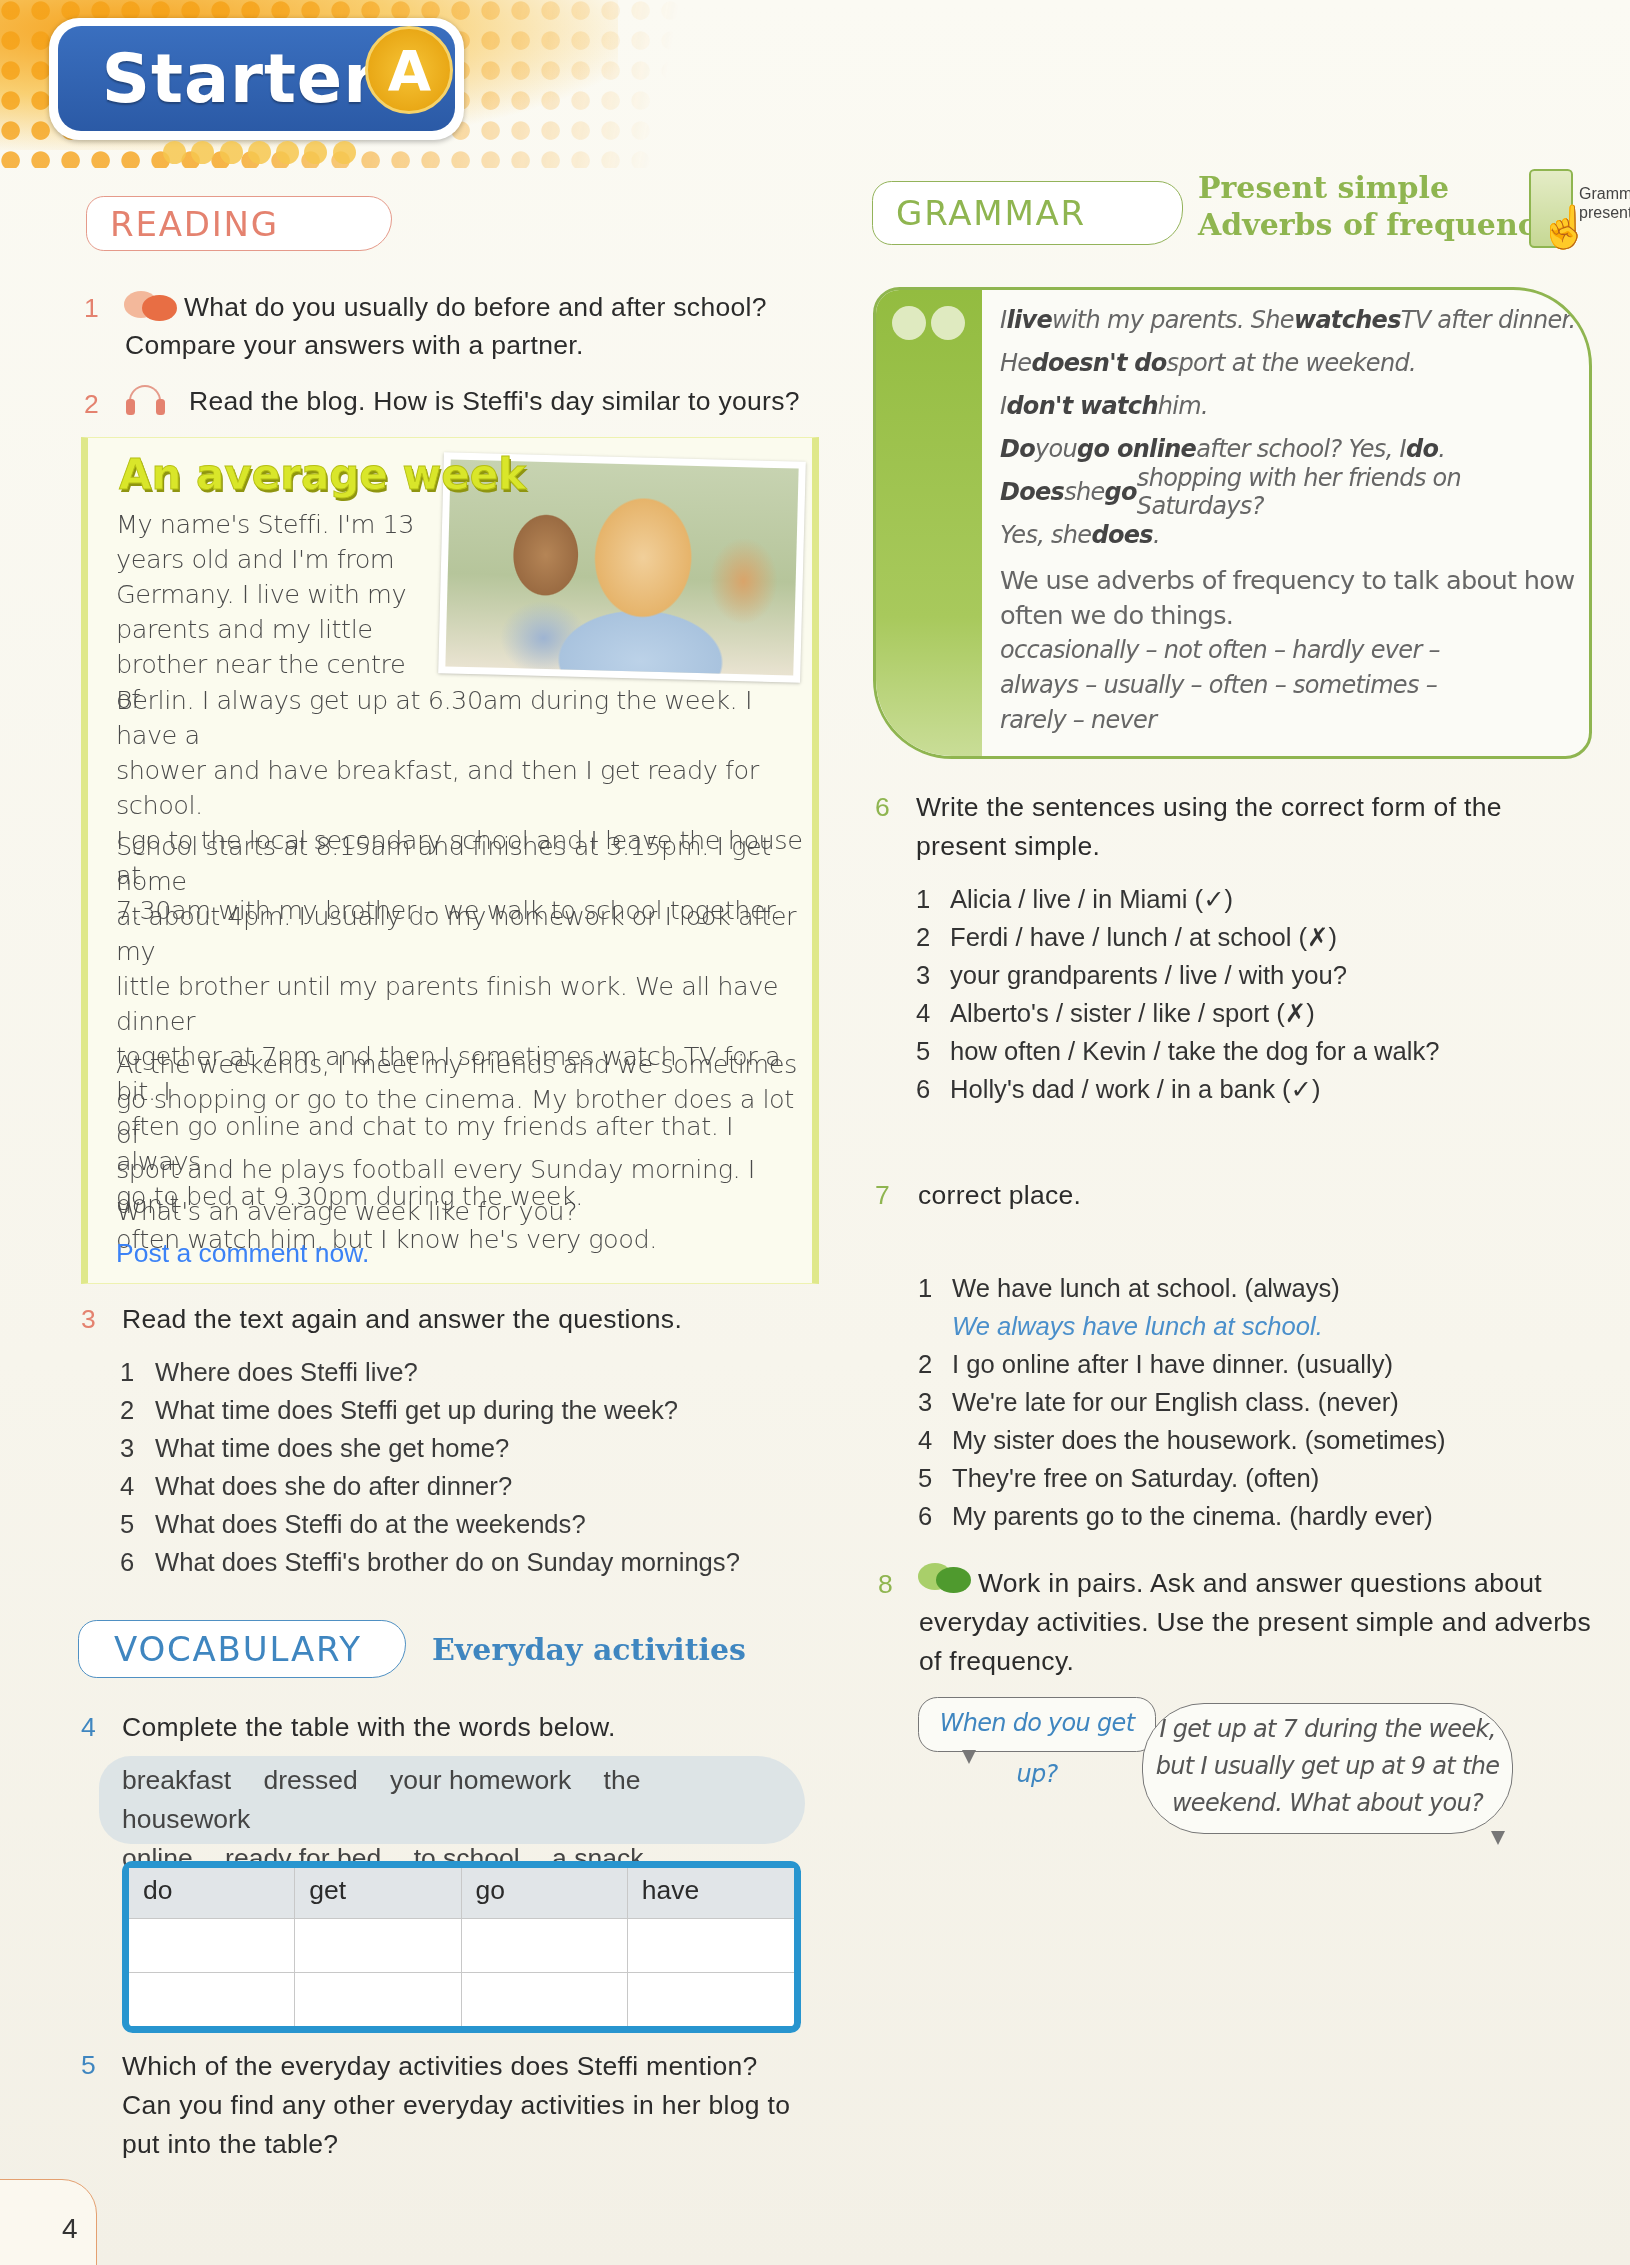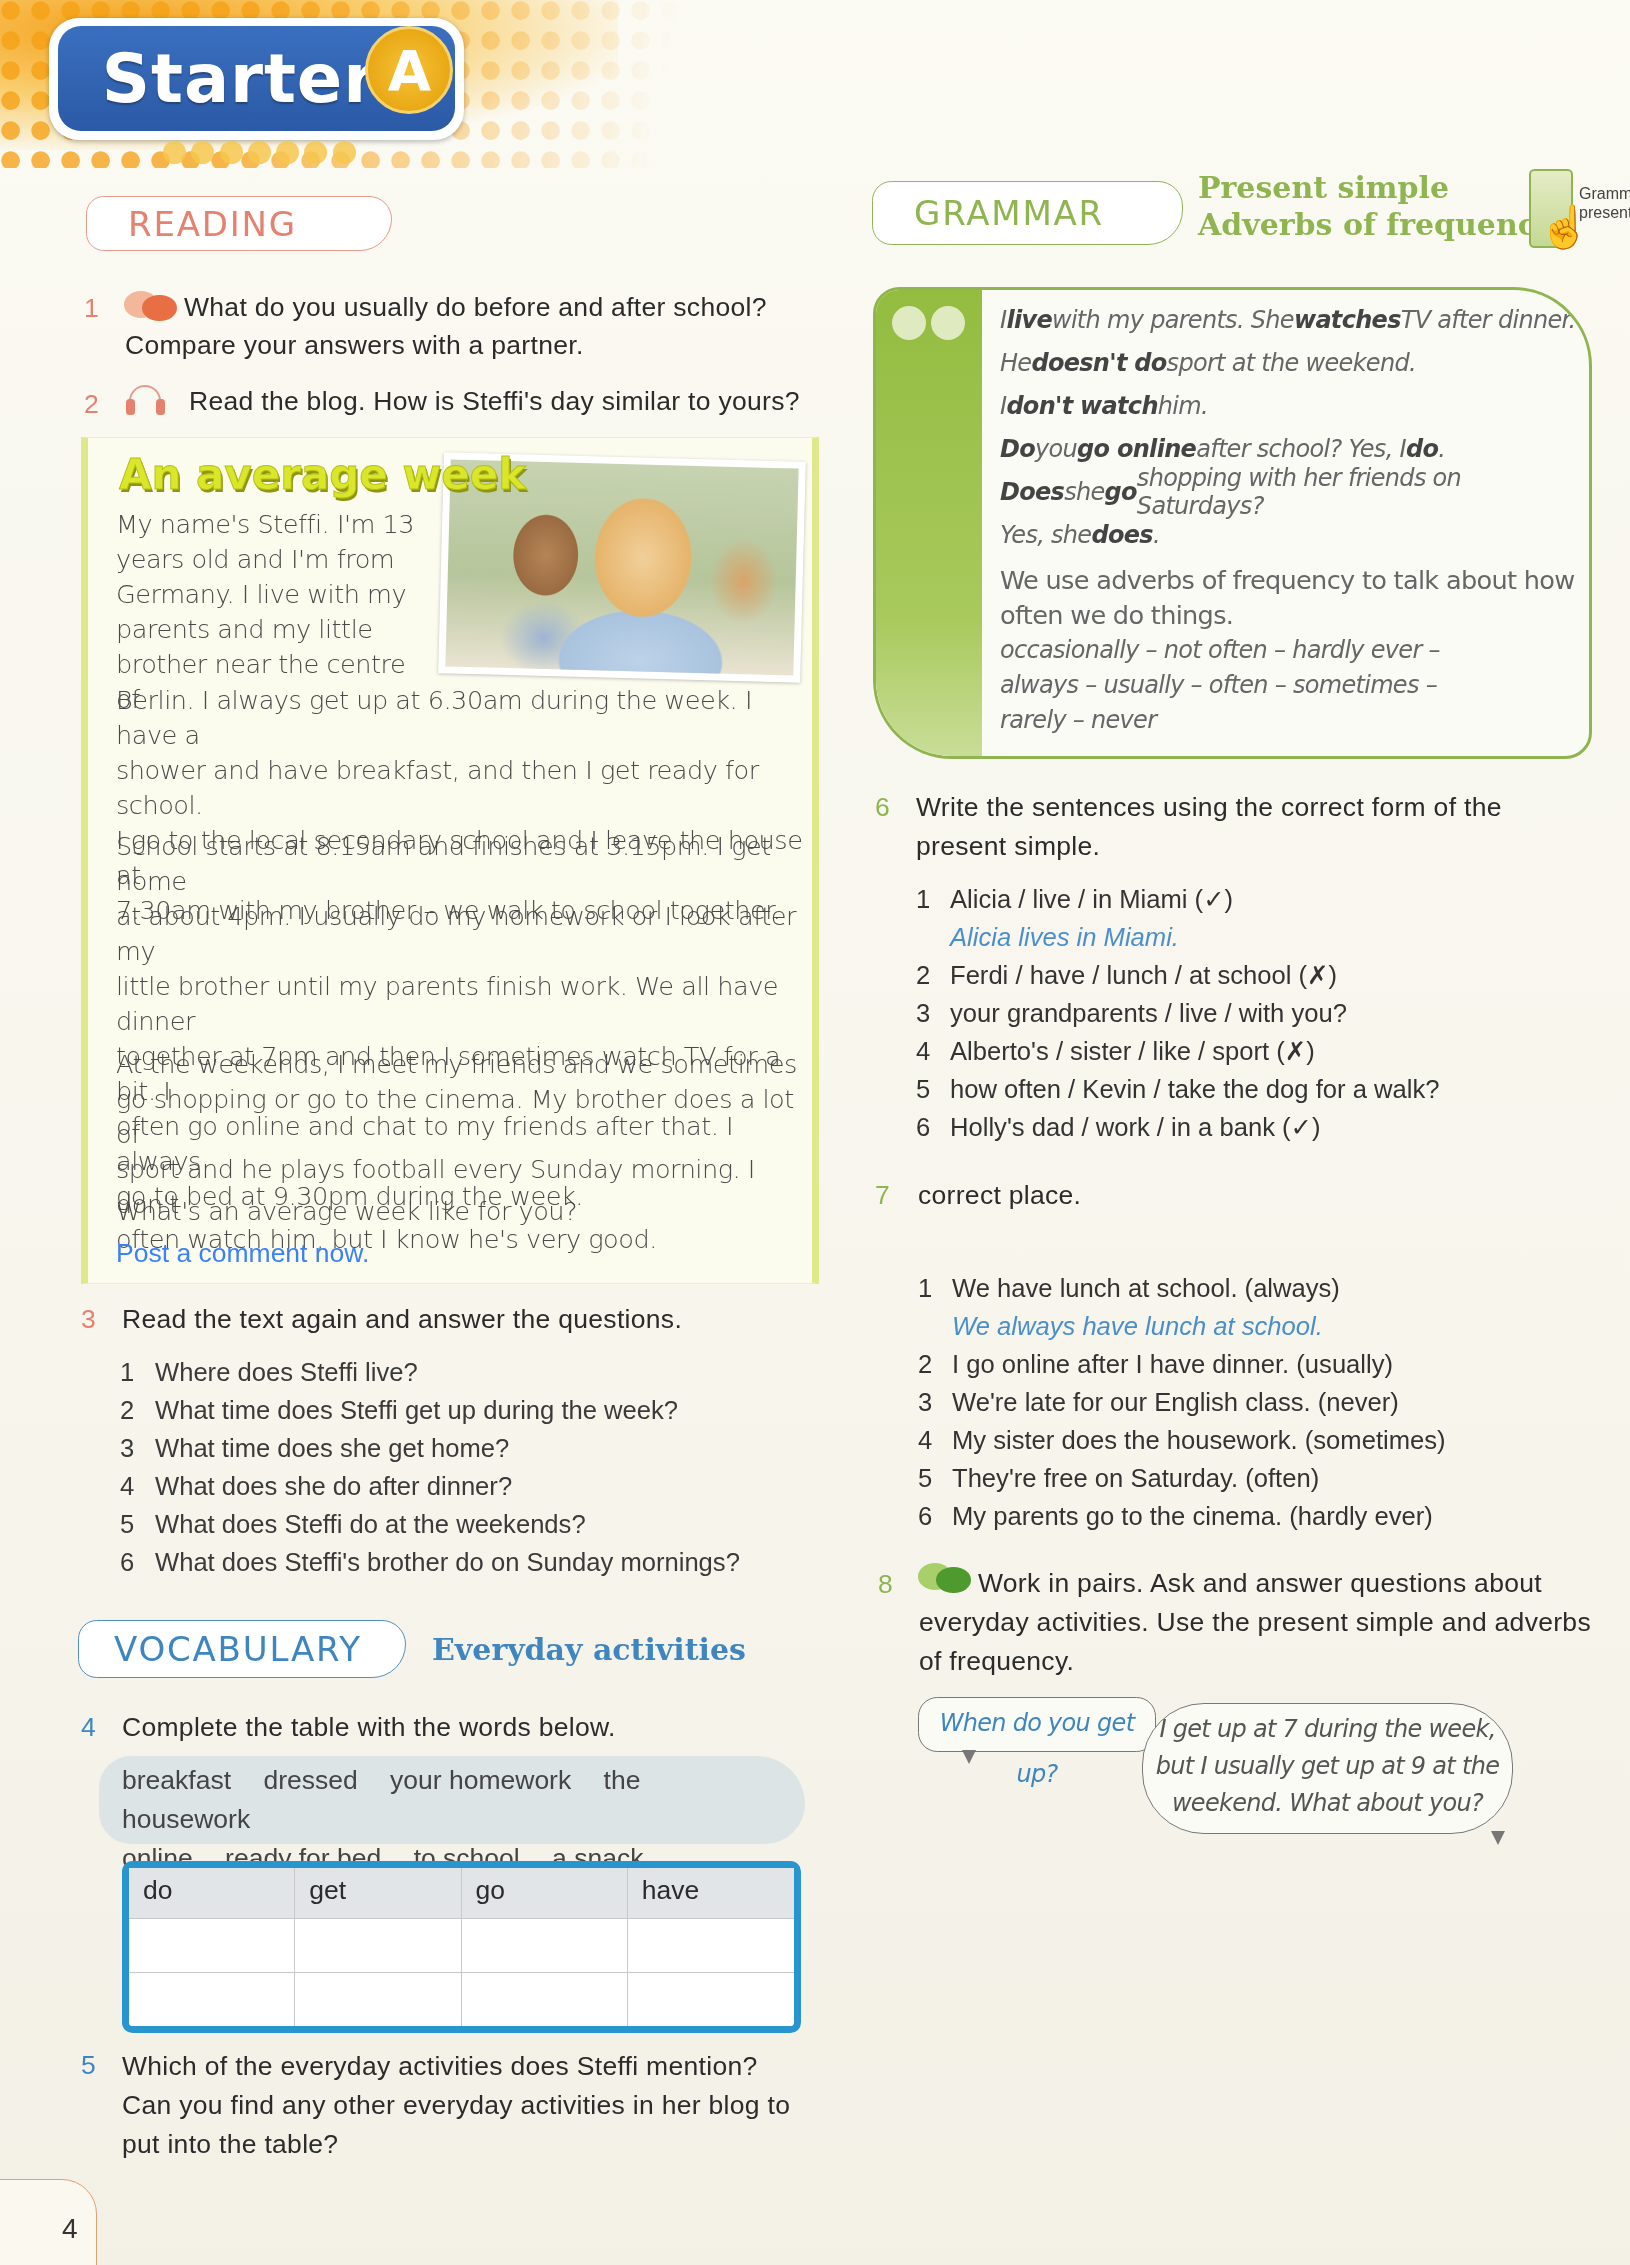--- a/index.html
+++ b/index.html
@@ -52,21 +52,21 @@
     color: #fff; font-weight: bold; font-size: 56px; font-family: "DejaVu Sans", sans-serif;
   }
   .badge-dots {
     position: absolute; left: 163px; top: 141px; display: flex; gap: 5.3px;
   }
   .badge-dots span { width: 23px; height: 23px; border-radius: 50%; background: #f6c74f; opacity: 0.85; }
 
   
   .pill {
     position: absolute; border: 1.8px solid; border-radius: 19.4px 25px 35px 19.4px;
-    display: flex; align-items: center; padding-left: 41px;
+    display: flex; align-items: center; padding-left: 23px;
     font-family: "DejaVu Sans", sans-serif; font-size: 34px; letter-spacing: 1.8px; background: #fff;
   }
   .pill-reading { left: 86px; top: 196px; width: 306px; height: 55px; border-color: #e59a8a; color: #e4826f; }
   .pill-grammar { left: 872px; top: 181px; width: 311px; height: 64px; border-color: #93b35a; color: #8fb550; }
   .pill-vocab { left: 78px; top: 1620px; width: 328px; height: 58px; border-color: #4f90c3; color: #3f86c0; padding-left: 35px; }
 
   .subhead-serif {
     position: absolute; font-family: "DejaVu Serif", serif; font-weight: bold;
   }
 
@@ -404,21 +404,20 @@
 <span class="num num-green" style="left:875px; top:792px;">6</span>
 <div class="instr" style="left:916px; top:788px;">
   <div>Write the sentences using the correct form of the</div>
   <div>present simple.</div>
 </div>
 <div class="exlist" style="left:916px; top:880px;">
   <div class="row">
       <span class="n">1</span>
       <span>Alicia / live / in Miami (✓)</span>
     </div>
-  <div class="row ans">Alicia lives in Miami.</div>
   <div class="row">
       <span class="n">2</span>
       <span>Ferdi / have / lunch / at school (✗)</span>
     </div>
   <div class="row">
       <span class="n">3</span>
       <span>your grandparents / live / with you?</span>
     </div>
   <div class="row">
       <span class="n">4</span>

